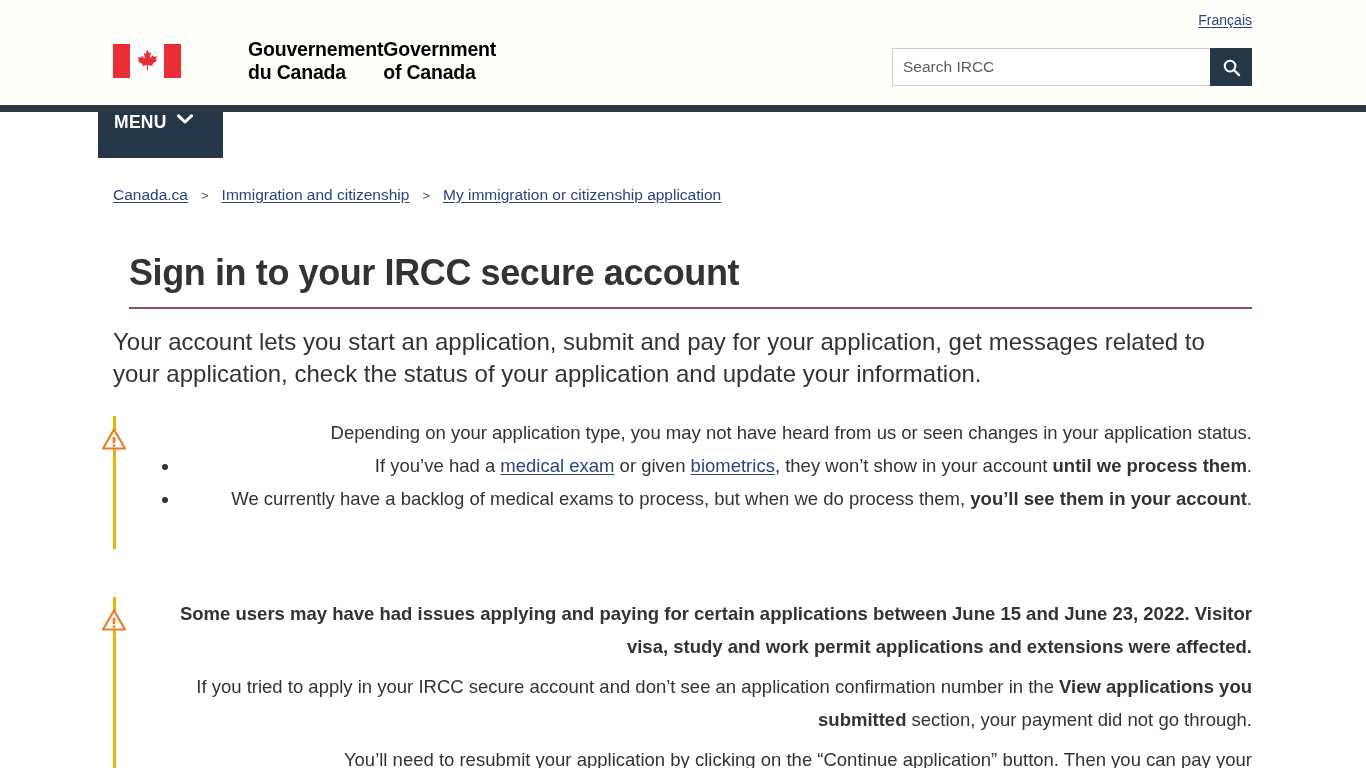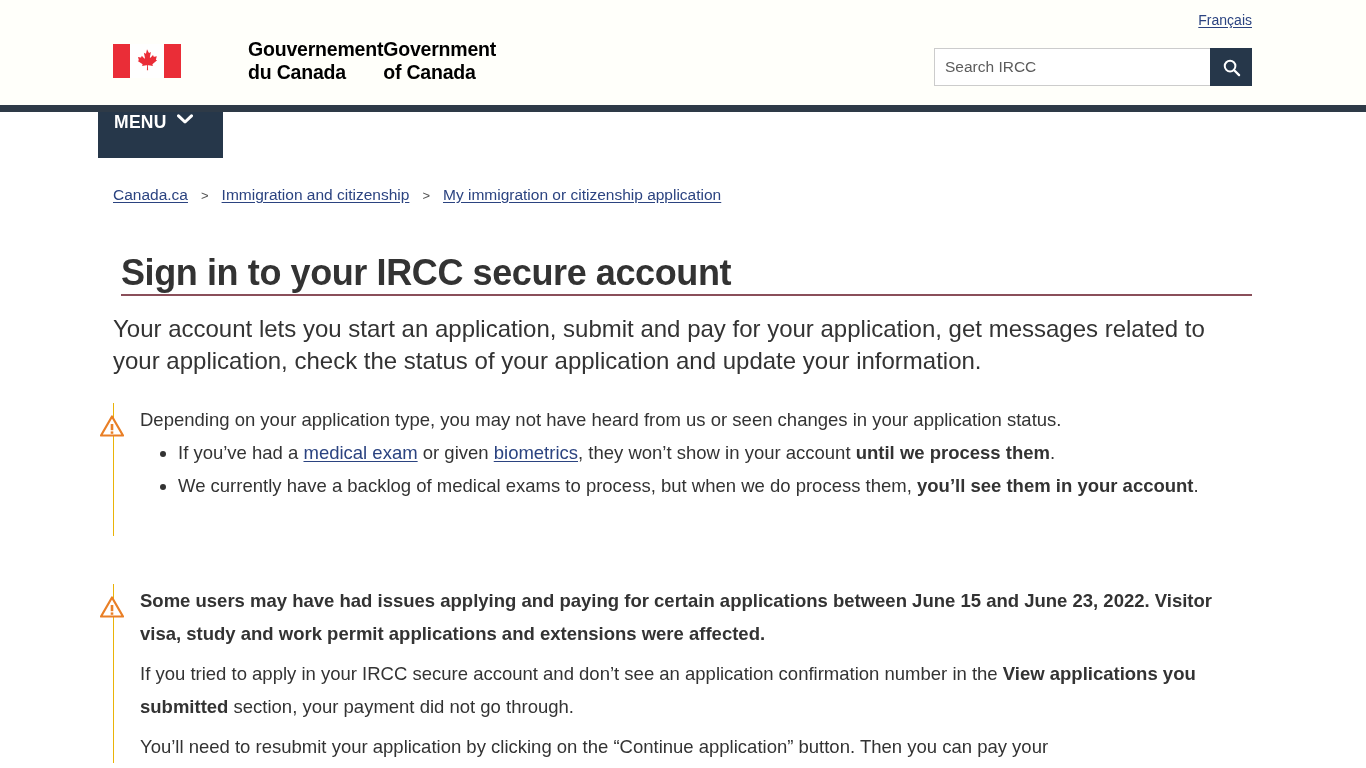--- a/index.html
+++ b/index.html
@@ -58,21 +58,21 @@
   .brand-col.second { margin-left: 40px; }
 
   .search-wrap {
     position: absolute;
     right: 114px;
     top: 48px;
     display: flex;
     height: 38px;
   }
   .search-input {
-    width: 276px;
+    width: 318px;
     height: 38px;
     border: 1px solid #ccc;
     border-right: none;
     padding: 0 10px;
     font-size: 15.5px;
     font-family: "Liberation Sans", sans-serif;
     color: #555;
     background: #fff;
     outline: none;
   }
@@ -150,38 +150,40 @@
   .main {
     padding-left: 113px;
     padding-right: 114px;
   }
   h1.page-title {
     font-family: "Liberation Sans", sans-serif;
     font-size: 36px;
     line-height: 42px;
     font-weight: 700;
     color: #333;
-    margin: 45px 0 0 8px;
+    margin: 45px 0 0 16px;
+    padding-bottom: 13px;
     border-bottom: 2px solid #8a4f5a;
     letter-spacing: -0.4px;
   }
   p.intro {
     font-size: 24px;
     line-height: 32px;
     color: #333;
     margin: 17px 0 0 0;
   }
 
   
   .alert {
     position: relative;
-    border-left: 1px solid #eab308;
+    border-left: 3px solid #eab308;
     margin-top: 26px;
     padding: 0 0 0 26px;
     min-height: 40px;
+    text-align: right;
   }
   .alert.second { margin-top: 48px; }
   .alert-icon {
     position: absolute;
     left: -14px;
     top: 12px;
     width: 24px;
     height: 22px;
   }
   .alert p {

